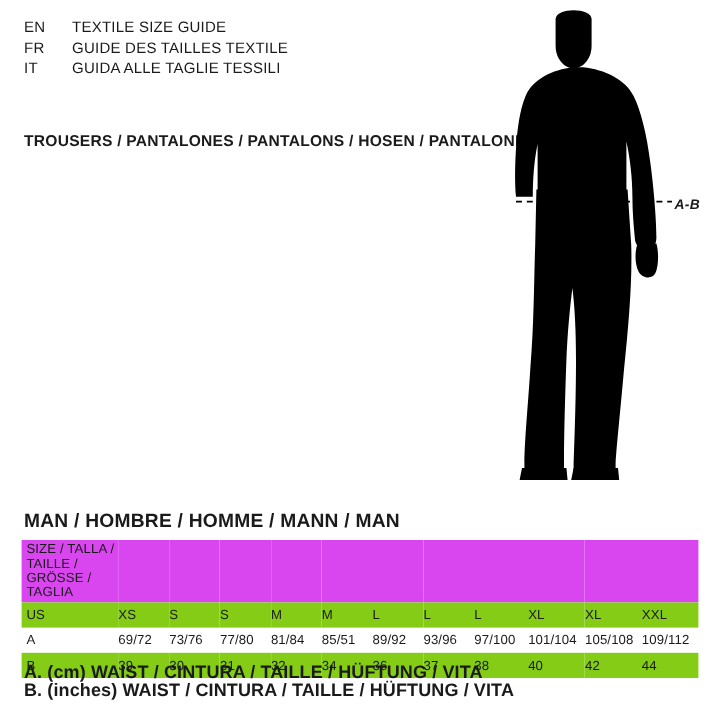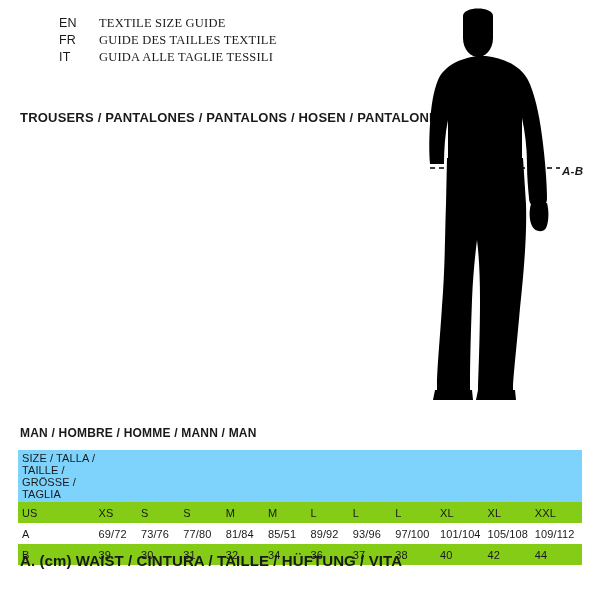--- a/index.html
+++ b/index.html
@@ -29,27 +29,25 @@
   }
   .lang-row {
     display: flex;
     align-items: baseline;
     height: 17px;
   }
   .lang-code {
     width: 40px;
     font-size: 12.5px;
     letter-spacing: 0.2px;
-    margin-left: 39px;
   }
   .lang-text {
     font-size: 12.5px;
     letter-spacing: 0.2px;
     white-space: nowrap;
-    font-family: Liberation Serif, serif;
   }
 
   .garment-title {
     position: absolute;
     left: 20px;
     top: 110px;
     font-size: 13px;
     font-weight: bold;
     letter-spacing: 0.2px;
     white-space: nowrap;
@@ -74,41 +72,41 @@
     font-size: 11.5px;
     font-weight: bold;
     letter-spacing: 0.3px;
   }
 
   
   .table-title {
     position: absolute;
     left: 20px;
     top: 426px;
-    font-size: 12px;
+    font-size: 16px;
     font-weight: bold;
     letter-spacing: 0.2px;
     text-align: right;
   }
   table.size-table {
     position: absolute;
     left: 18px;
     top: 450px;
     width: 564px;
     border-collapse: collapse;
     font-size: 11px;
   }
   table.size-table td {
     padding: 2px 0 2px 0;
     height: 17px;
     vertical-align: middle;
     letter-spacing: 0.1px;
   }
   table.size-table tr.header-row td {
-    background: #7dd3fc;
+    background: #d946ef;
     font-weight: normal;
   }
   table.size-table tr.alt td {
     background: #84cc16;
   }
   table.size-table td.label-col {
     width: 96px;
     padding-left: 4px;
   }
   table.size-table td.data-col {
@@ -256,15 +254,16 @@
         <td class="data-col">38</td>
         <td class="data-col">40</td>
         <td class="data-col">42</td>
         <td class="data-col">44</td>
       </tr>
     </tbody>
   </table>
 
   <div class="footnotes">
     <div class="footnote">A. (cm) WAIST / CINTURA / TAILLE / HÜFTUNG / VITA</div>
+    <div class="footnote">B. (inches) WAIST / CINTURA / TAILLE / HÜFTUNG / VITA</div>
   </div>
 
 </div>
 
 </body></html>

